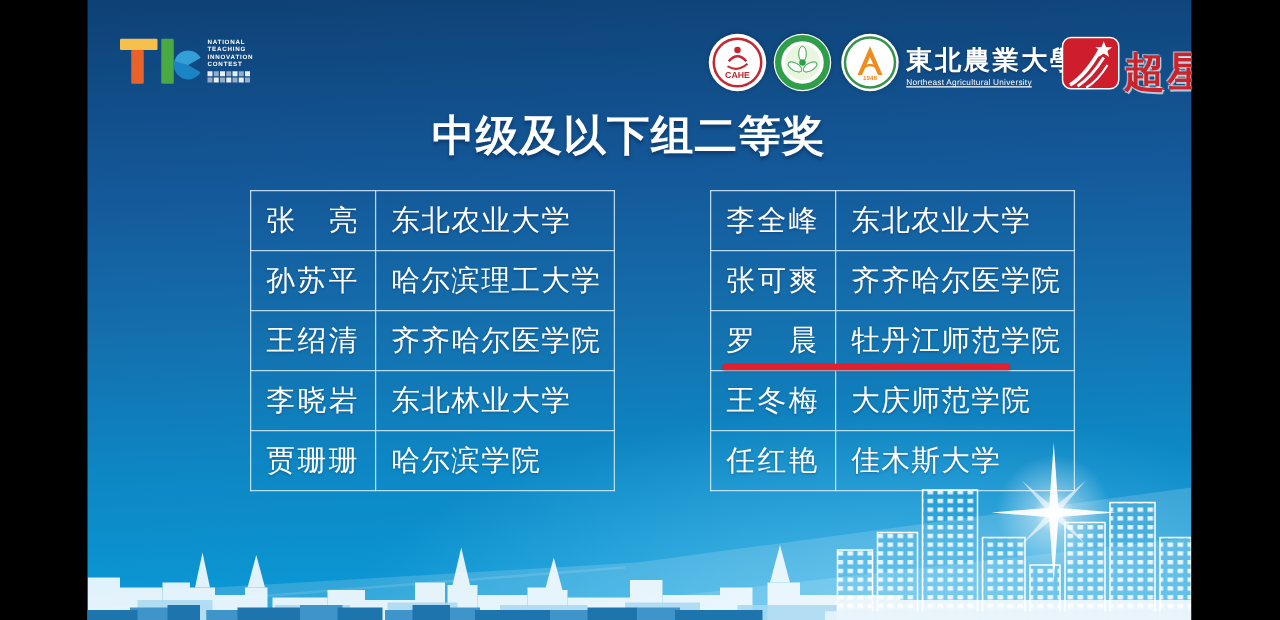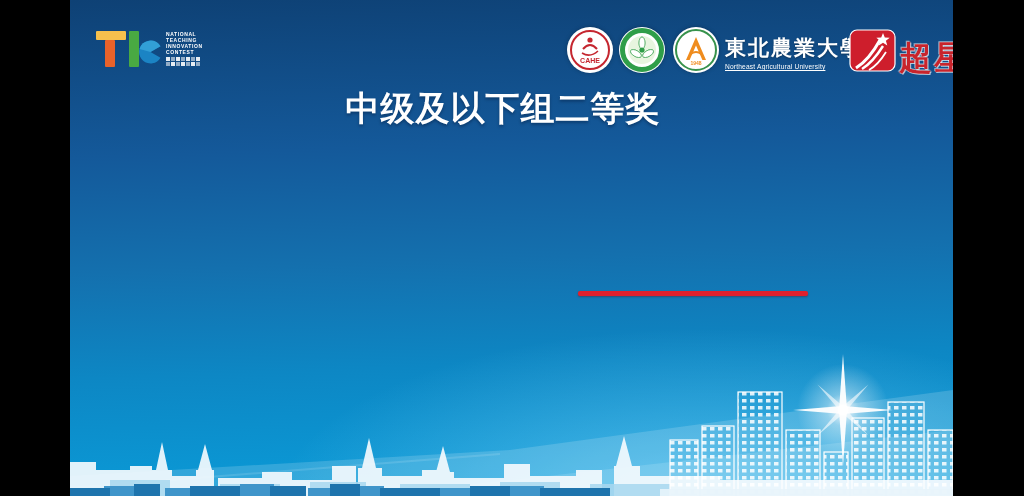--- a/index.html
+++ b/index.html
@@ -143,21 +143,69 @@
       <rect x="1" y="1" width="45" height="41" rx="7" fill="#ce1e2c" stroke="#ffffff" stroke-width="1.2"></rect>
       <path d="M7 39 Q20 31 31 11" stroke="#ffffff" stroke-width="3" fill="none"></path>
       <path d="M13 40 Q24 33 34 17" stroke="#ffffff" stroke-width="2.4" fill="none"></path>
       <path d="M20 41 Q29 36 37 23" stroke="#ffffff" stroke-width="1.8" fill="none"></path>
       <polygon points="34,4 35.8,8.6 40.7,8.8 36.9,11.8 38.3,16.5 34,13.7 29.7,16.5 31.1,11.8 27.3,8.8 32.2,8.6" fill="#ffffff"></polygon>
     </svg>
     <span class="cx-label">超星</span>
 
     <div class="title">中级及以下组二等奖</div>
 
-
+    <table class="award left">
+      <tbody>
+          <tr>
+        <td class="name">张　亮</td>
+        <td class="school">东北农业大学</td>
+      </tr>
+      <tr>
+        <td class="name">孙苏平</td>
+        <td class="school">哈尔滨理工大学</td>
+      </tr>
+      <tr>
+        <td class="name">王绍清</td>
+        <td class="school">齐齐哈尔医学院</td>
+      </tr>
+      <tr>
+        <td class="name">李晓岩</td>
+        <td class="school">东北林业大学</td>
+      </tr>
+      <tr>
+        <td class="name">贾珊珊</td>
+        <td class="school">哈尔滨学院</td>
+      </tr>
+    </tbody>
+      </table>
+
+    <table class="award right">
+      <tbody>
+          <tr>
+        <td class="name">李全峰</td>
+        <td class="school">东北农业大学</td>
+      </tr>
+      <tr>
+        <td class="name">张可爽</td>
+        <td class="school">齐齐哈尔医学院</td>
+      </tr>
+      <tr>
+        <td class="name">罗　晨</td>
+        <td class="school">牡丹江师范学院</td>
+      </tr>
+      <tr>
+        <td class="name">王冬梅</td>
+        <td class="school">大庆师范学院</td>
+      </tr>
+      <tr>
+        <td class="name">任红艳</td>
+        <td class="school">佳木斯大学</td>
+      </tr>
+    </tbody>
+      </table>
 
     <div class="red-underline"></div>
 
     <svg class="skyline" viewBox="0 0 883 160">
       <defs>
         <radialGradient id="glow">
           <stop offset="0" stop-color="#ffffff" stop-opacity=".95"></stop>
           <stop offset=".35" stop-color="#ffffff" stop-opacity=".4"></stop>
           <stop offset="1" stop-color="#ffffff" stop-opacity="0"></stop>
         </radialGradient>

